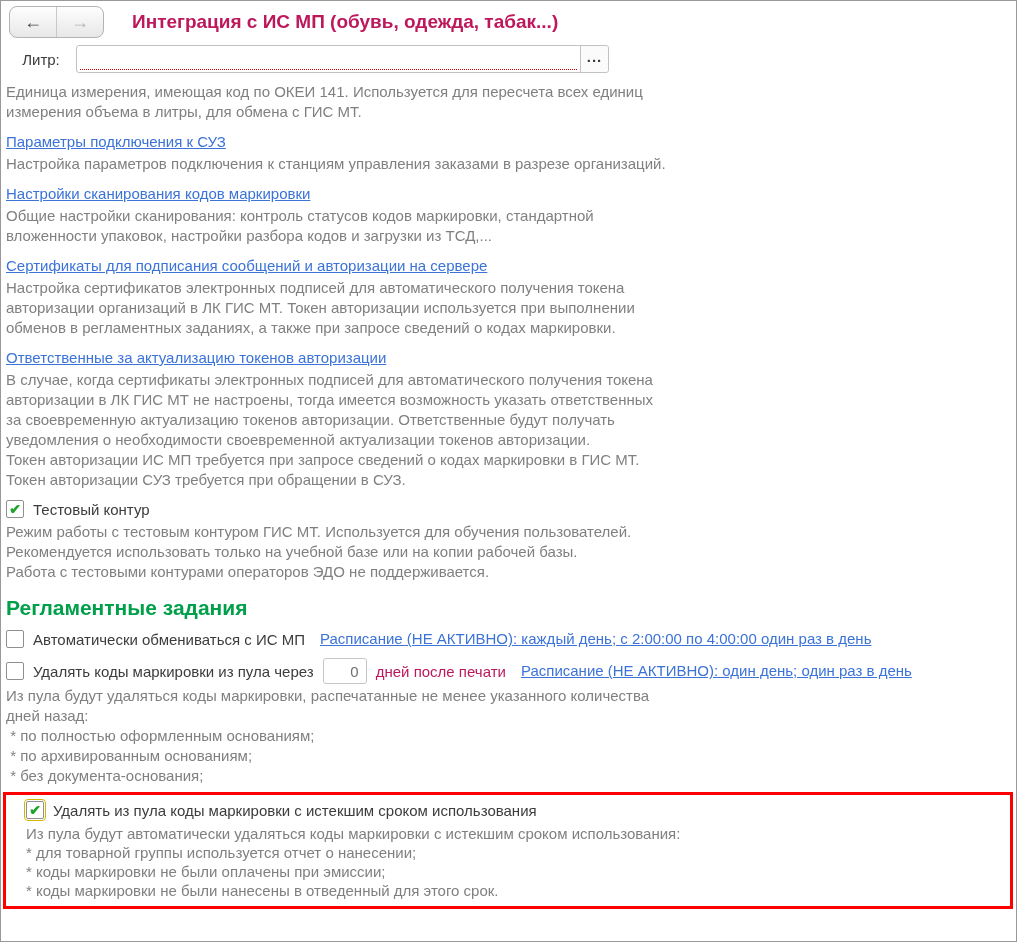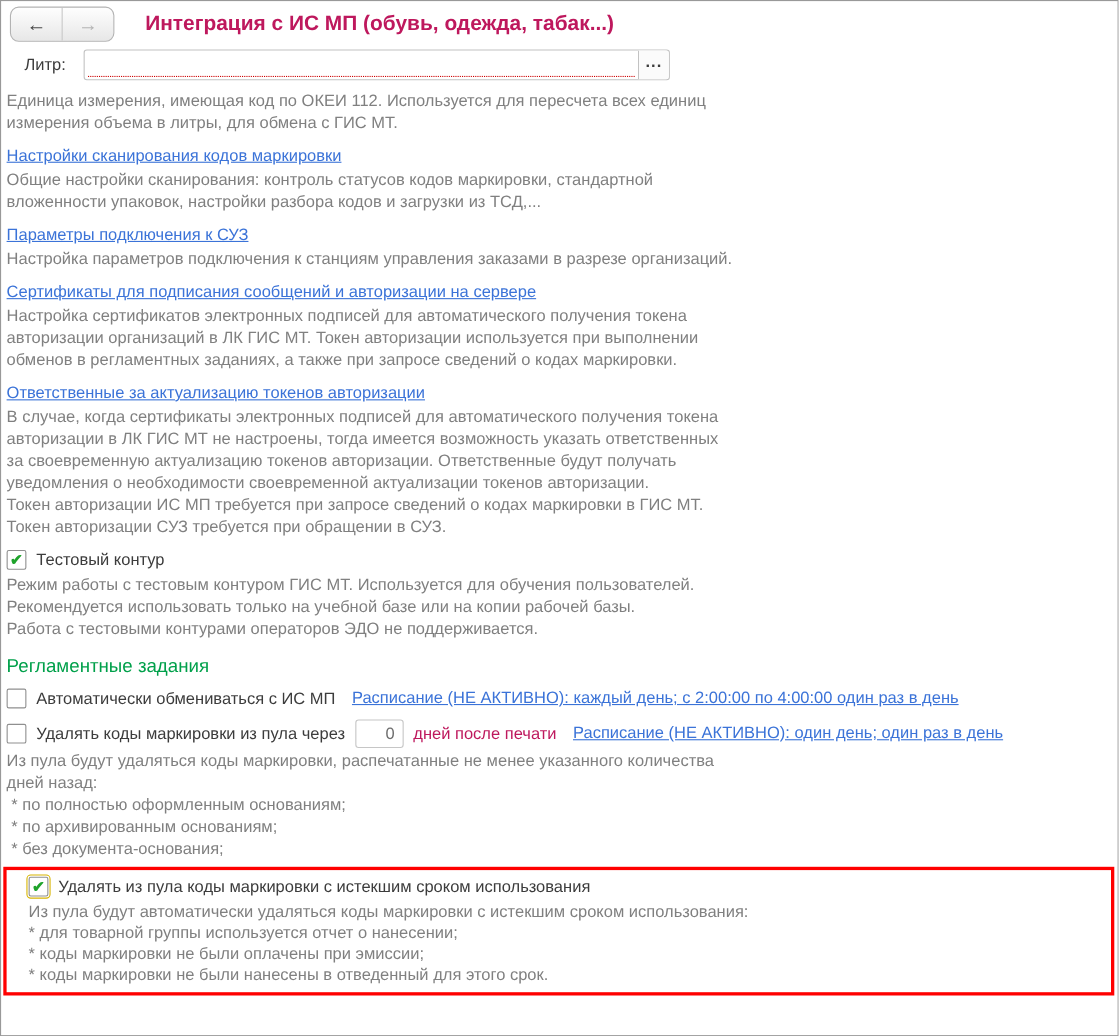--- a/index.html
+++ b/index.html
@@ -32,21 +32,21 @@
   .field { display:flex; width:533px; height:28px; border:1px solid #c2c2c2; border-radius:3px;
     background:#fff; box-sizing:border-box; }
   .field-input { flex:1; position:relative; border:none; outline:none; font:inherit; padding:0 4px;
     background:transparent; min-width:0; }
   .field-input-wrap { flex:1; position:relative; }
   .req-underline { position:absolute; left:3px; right:3px; bottom:2px; border-bottom:1px dotted #cc0000; }
   .picker-btn { width:27px; border-left:1px solid #c2c2c2; display:flex; align-items:center;
     justify-content:center; color:#3d3d3d; background:#fbfbfb; border-radius:0 3px 3px 0;
     cursor:pointer; font-weight:bold; letter-spacing:1px; padding-bottom:6px; }
 
-  .green-heading { color:#00a04a; font-size:17px; font-weight:normal; margin-top:14px; }
+  .green-heading { color:#00a04a; font-size:21px; font-weight:bold; margin-top:14px; }
 
   .cb-row { display:flex; align-items:center; gap:9px; margin-top:8px; min-height:22px; }
   .checkbox { width:16px; height:16px; border:1px solid #8f8f8f; border-radius:2px; background:#fff;
     display:inline-flex; align-items:center; justify-content:center; flex:none; cursor:pointer; }
   .checkbox.checked::after { content:"✔"; color:#1fa32b; font-size:14px; font-weight:bold; line-height:1; }
   .checkbox.focused { outline:1px solid #d8b400; outline-offset:1px; }
   .cb-link { margin-left:6px; }
 
   .num-input { width:44px; height:26px; border:1px solid #c6c6c6; border-radius:3px; text-align:right;
     color:#6f6f6f; font-family:inherit; font-size:15px; padding:0 7px; box-sizing:border-box; }
@@ -82,32 +82,32 @@
         <div class="field-input-wrap">
           <input class="field-input" type="text" value="" style="">
           <div class="req-underline"></div>
         </div>
         <div class="picker-btn">
           <span>...</span>
         </div>
       </div>
     </div>
 
-    <div class="desc">Единица измерения, имеющая код по ОКЕИ 112. Используется для пересчета всех единиц
+    <div class="desc">Единица измерения, имеющая код по ОКЕИ 141. Используется для пересчета всех единиц
 измерения объема в литры, для обмена с ГИС МТ.</div>
+
+    <div class="section">
+      <span class="link">Параметры подключения к СУЗ</span>
+      <div class="desc desc-after-link">Настройка параметров подключения к станциям управления заказами в разрезе организаций.</div>
+    </div>
 
     <div class="section">
       <span class="link">Настройки сканирования кодов маркировки</span>
       <div class="desc desc-after-link">Общие настройки сканирования: контроль статусов кодов маркировки, стандартной
 вложенности упаковок, настройки разбора кодов и загрузки из ТСД,...</div>
-    </div>
-
-    <div class="section">
-      <span class="link">Параметры подключения к СУЗ</span>
-      <div class="desc desc-after-link">Настройка параметров подключения к станциям управления заказами в разрезе организаций.</div>
     </div>
 
     <div class="section">
       <span class="link">Сертификаты для подписания сообщений и авторизации на сервере</span>
       <div class="desc desc-after-link">Настройка сертификатов электронных подписей для автоматического получения токена
 авторизации организаций в ЛК ГИС МТ. Токен авторизации используется при выполнении
 обменов в регламентных заданиях, а также при запросе сведений о кодах маркировки.</div>
     </div>
 
     <div class="section">

